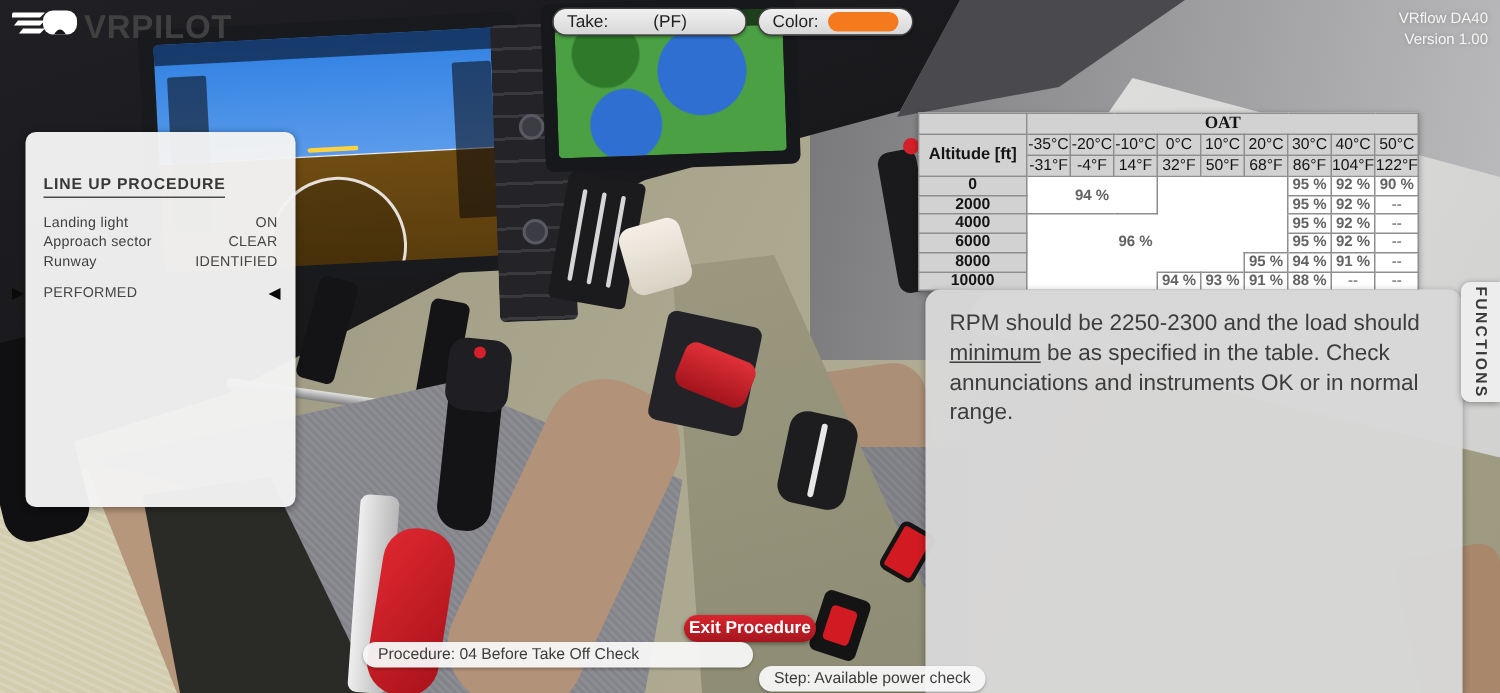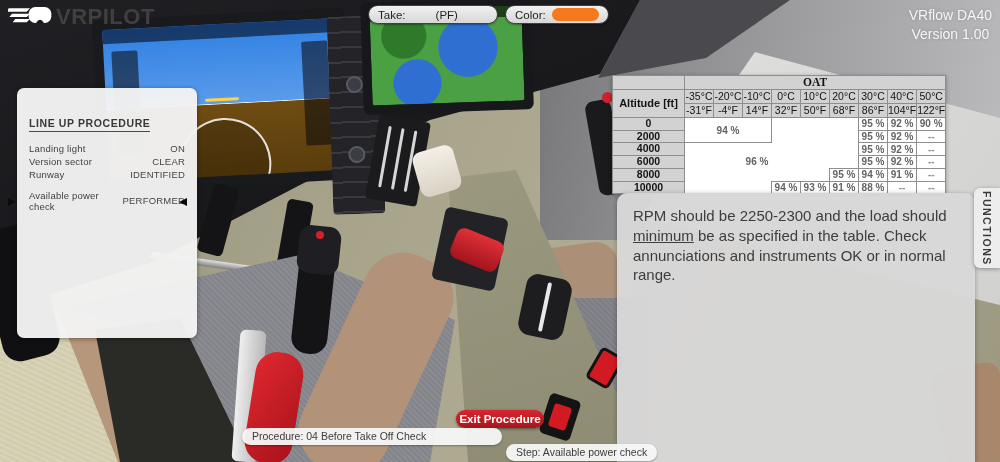--- a/index.html
+++ b/index.html
@@ -93,21 +93,21 @@
   
   .pill { height:19px; border:1px solid #3f3f3f; border-radius:10px;
     background:linear-gradient(180deg,#f1f1f1,#d7d7d7); display:flex; align-items:center;
     padding:0 9px; font-size:11.5px; color:#1f1f1f; box-shadow:0 1px 2px rgba(0,0,0,.35); }
   #rank-pill { left:368px; top:5px; width:130px; }
   #rank-pill .val { flex:1; text-align:center; }
   #color-pill { left:505px; top:5px; width:104px; }
   #color-swatch { flex:1; height:13px; margin-left:6px; border-radius:7px; background:#F5791D; }
 
   
-  #version { right:8px; top:6px; text-align:center; font-size:14px; line-height:1.35;
+  #version { right:8px; top:6px; text-align:right; font-size:10px; line-height:1.35;
     color:rgba(252,252,252,.92); text-shadow:0 0 3px rgba(120,120,120,.6); }
 
   
   #checklist { left:17px; top:88px; width:180px; height:250px; background:rgba(243,243,243,.97);
     border-radius:7px; box-shadow:0 1px 5px rgba(0,0,0,.4); padding:25px 12px; }
   #checklist .title { display:inline-block; font-size:10.5px; font-weight:700; letter-spacing:.6px;
     color:#383838; border-bottom:1.5px solid #4a4a4a; padding-bottom:2px; margin-bottom:10px; }
   .chk-row { position:relative; display:flex; justify-content:space-between; align-items:center;
     font-size:9.5px; color:#3f3f3f; letter-spacing:.2px; margin:2px 0; line-height:1.15; }
   .chk-row .val { color:#454545; }
@@ -257,30 +257,29 @@
   <div>Version 1.00</div>
 </div>
 
 <div class="abs ui" id="checklist">
   <div class="title">LINE UP PROCEDURE</div>
   <div class="chk-row">
     <span>Landing light</span>
     <span class="val">ON</span>
   </div>
   <div class="chk-row">
-    <span>Version sector</span>
+    <span>Approach sector</span>
     <span class="val">CLEAR</span>
   </div>
   <div class="chk-row">
     <span>Runway</span>
     <span class="val">IDENTIFIED</span>
   </div>
   <div class="chk-row current">
     <span class="arrow-l"></span>
-    <span>Available power check</span>
     <span class="val">PERFORMED</span>
     <span class="arrow-r"></span>
   </div>
 </div>
 
 <div class="abs ui" id="ptable-wrap">
   <table class="ptable">
     <colgroup>
         <col class="c-alt">
         <col class="c-t">

